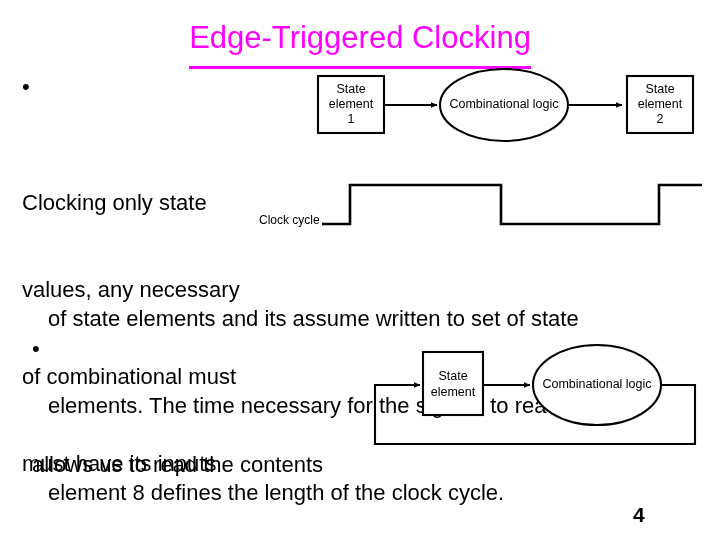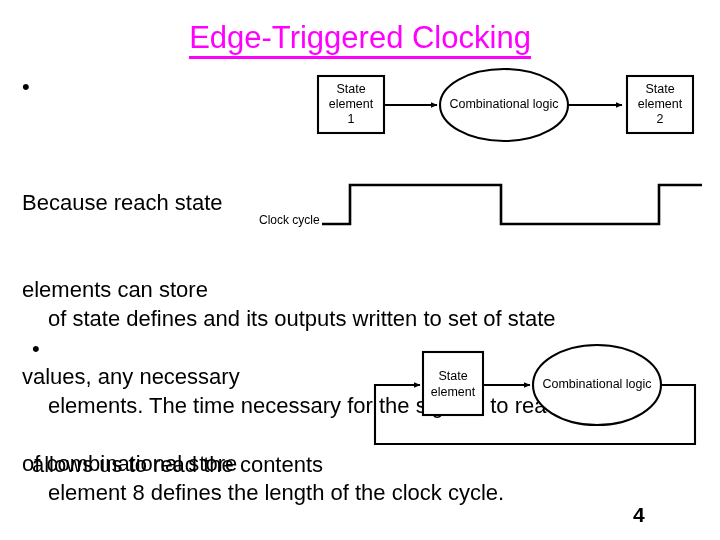--- a/index.html
+++ b/index.html
@@ -25,21 +25,21 @@
     text-align: center;
     color: #ff00ff;
     font-size: 31px;
     line-height: 36px;
     font-weight: 400;
     white-space: nowrap;
     letter-spacing: 0px;
   }
   #slide-title .t-underline {
     border-bottom: 3px solid #ff00ff;
-    padding-bottom: 1px;
+    padding-bottom: 11px;
   }
 
   
   .body-text {
     position: absolute;
     color: #000000;
     font-size: 22px;
     line-height: 29px;
     font-weight: 400;
     white-space: pre;
@@ -118,30 +118,29 @@
 
 <div id="slide">
 
   <div id="slide-title">
     <span class="t-underline">Edge-Triggered Clocking</span>
   </div>
 
   <div class="body-text" id="bullet-1">
     <span class="bullet-mark">•</span>
     <span class="bullet-body">
-      <span class="b-line">Because reach state</span>
-      <span class="b-line">elements can store</span>
+      <span class="b-line">Clocking only state</span>
       <span class="b-line">values, any necessary</span>
-      <span class="b-line">of combinational store</span>
+      <span class="b-line">of combinational must</span>
       <span class="b-line">must have its inputs</span>
       
     </span>
   </div>
   <div class="body-text" style="left:48px; top:246px;">
-    <span class="b-line">of state defines and its outputs written to set of state</span>
+    <span class="b-line">of state elements and its assume written to set of state</span>
     <span class="b-line">elements. The time necessary for the signals to reach</span>
     <span class="b-line">element 8 defines the length of the clock cycle.</span>
   </div>
 
   <div class="body-text" id="bullet-2">
     <span class="bullet-mark">•</span>
     <span class="bullet-body">
       <span class="b-line">allows us to read the contents</span>
       
       

